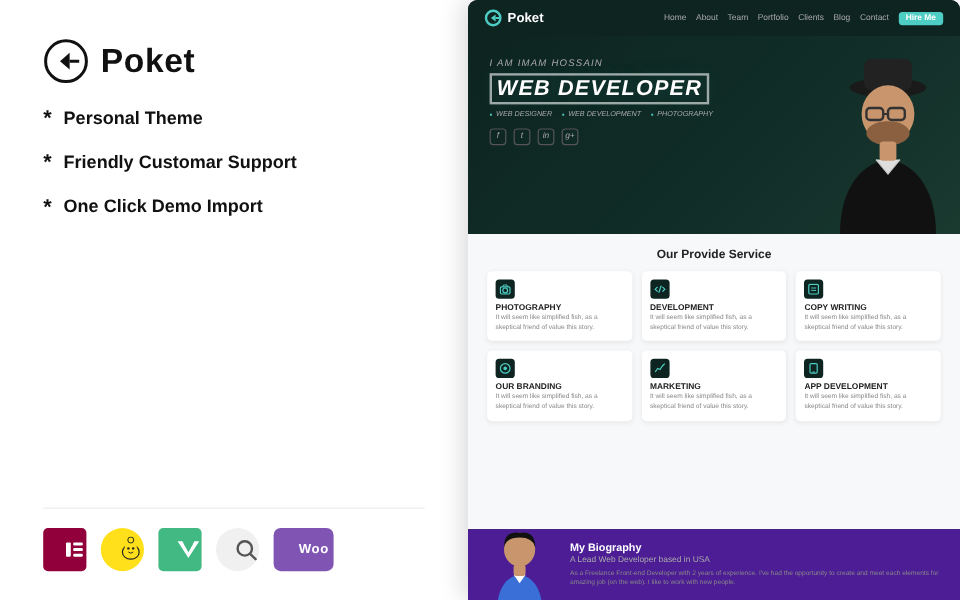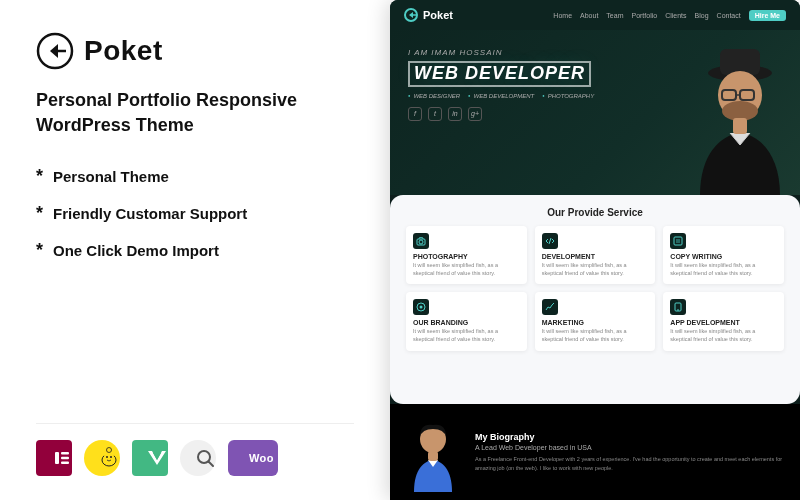--- a/index.html
+++ b/index.html
@@ -287,21 +287,20 @@
       width: 120px;
       height: 150px;
       z-index: 1;
     }
 
     
     .preview-services {
       background: #f7f8fa;
       padding: 12px 16px;
       flex: 1;
-      border-radius: 13px;
     }
 
     .services-title {
       text-align: center;
       font-size: 10px;
       font-weight: 700;
       color: #222;
       margin-bottom: 8px;
     }
 
@@ -339,26 +338,26 @@
     }
 
     .service-desc {
       font-size: 5.5px;
       color: #888;
       line-height: 1.4;
     }
 
     
     .preview-bio {
-      background: #000000;
+      background: #4c1d95;
       padding: 10px 16px;
       display: flex;
       align-items: center;
       gap: 14px;
-      height: 96px;
+      height: 59px;
     }
 
     .bio-person-small {
       width: 55px;
       height: 70px;
       flex-shrink: 0;
       position: relative;
       overflow: visible;
     }
 
@@ -395,21 +394,20 @@
       <div class="logo-icon">
         <svg width="38" height="38" viewBox="0 0 38 38">
           <circle cx="19" cy="19" r="17" fill="none" stroke="#111" stroke-width="2.5"></circle>
           <path d="M14 19 L22 12 L22 26 Z" fill="#111"></path>
           <line x1="22" y1="19" x2="30" y2="19" stroke="#111" stroke-width="2.5"></line>
         </svg>
       </div>
       <span class="logo-text">Poket</span>
     </div>
 
-    <div class="tagline">Personal Portfolio Responsive WordPress Theme</div>
 
     <ul class="features-list">
       <li>Personal Theme</li>
       <li>Friendly Customar Support</li>
       <li>One Click Demo Import</li>
     </ul>
   </div>
 
   <div class="plugin-icons">
 

